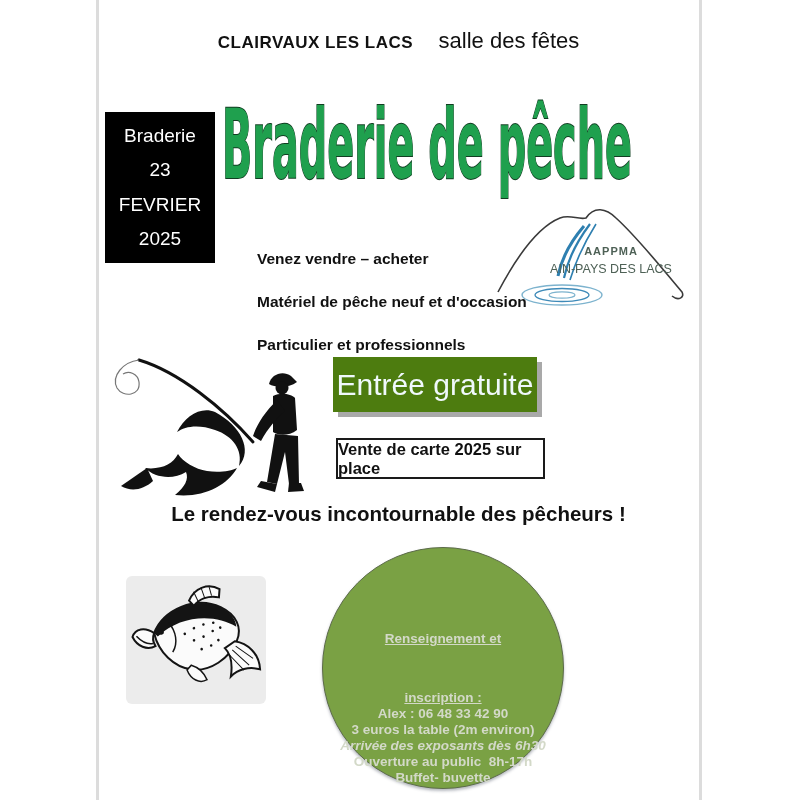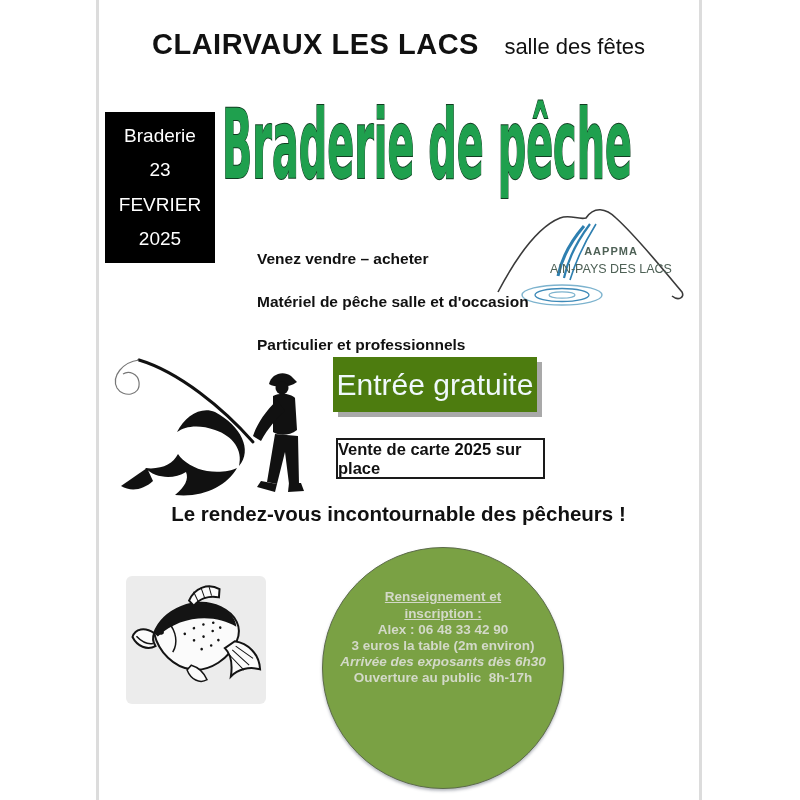--- a/index.html
+++ b/index.html
@@ -3,21 +3,21 @@
 <meta charset="utf-8">
 <style>
   html,body{margin:0;padding:0;background:#ffffff;}
   body{width:800px;height:800px;position:relative;overflow:hidden;
        font-family:"Liberation Sans","DejaVu Sans",sans-serif;color:#111;}
   .abs{position:absolute;}
   .page-edge{position:absolute;top:0;width:3px;height:800px;background:#dcdcdc;}
 
   
   .header{left:97px;top:28px;width:603px;text-align:center;white-space:nowrap;}
-  .header .city{font-weight:bold;font-size:29px;letter-spacing:.5px;}
+  .header .city{font-weight:bold;font-size:17px;letter-spacing:.5px;}
   .header .venue{font-size:22px;margin-left:21px;}
 
   
   .date-box{left:105px;top:112px;width:110px;height:151px;background:#000;
             color:#fff;display:flex;flex-direction:column;justify-content:space-evenly;
             align-items:center;font-size:19px;}
 
   
   .title-wrap{left:216px;top:92px;width:424px;height:118px;}
 
@@ -47,21 +47,21 @@
 
   
   .fish-wrap{left:126px;top:576px;width:140px;height:128px;}
 
   
   .info-circle{left:322px;top:547px;width:242px;height:242px;border-radius:50%;
                background:#7aa144;border:1px solid #5c6b4a;box-sizing:border-box;
                box-shadow:0 2px 3px rgba(45,55,75,.35);
                color:#d3d9c8;font-weight:bold;font-size:13.5px;text-align:center;
                padding-top:40px;}
-  .info-circle .heading{text-decoration:underline;line-height:17px;}
+  .info-circle .heading{text-decoration:underline;line-height:17px;margin-top:42px;}
   .circle-line{white-space:pre-wrap;line-height:16px;}
   .circle-line.narrow{max-width:212px;margin-left:auto;margin-right:auto;font-style:italic;}
 </style>
 </head>
 <body>
 
 <div class="page-edge" style="left:96px"></div>
 <div class="page-edge" style="left:699px"></div>
 
 <div class="abs header">
@@ -95,21 +95,21 @@
       <ellipse cx="74" cy="97" rx="27" ry="6.5" stroke="#3e8ab8" stroke-width="1.3"></ellipse>
       <ellipse cx="74" cy="97" rx="13" ry="3.2" stroke="#7db3ce" stroke-width="1.2"></ellipse>
     </g>
     <text x="123" y="57" text-anchor="middle" font-size="11" letter-spacing="1" fill="#4e6156" font-weight="bold" font-family="'Liberation Sans',sans-serif">AAPPMA</text>
     <text x="123" y="75" text-anchor="middle" font-size="12.5" fill="#4e6156" font-family="'Liberation Sans',sans-serif">AIN-PAYS DES LACS</text>
   </svg>
 </div>
 
 <div class="abs points">
   <div>Venez vendre  –  acheter</div>
-  <div>Matériel de pêche salle et d'occasion</div>
+  <div>Matériel de pêche neuf et d'occasion</div>
   <div>Particulier et professionnels</div>
 </div>
 
 <div class="abs fisherman-wrap">
   <svg width="232" height="168" viewBox="0 0 232 168">
 
     <path d="M150,104 C120,70 76,34 36,22" fill="none" stroke="#111" stroke-width="3" stroke-linecap="round"></path>
 
     <path d="M36,22 C20,24 8,38 14,50 C20,60 38,58 36,44 C35,36 26,32 20,36" fill="none" stroke="#777" stroke-width="1.2"></path>
 
@@ -173,13 +173,14 @@
   </svg>
 </div>
 
 <div class="abs info-circle">
   <div class="heading">Renseignement et</div>
   <div class="heading">inscription :</div>
   <div class="circle-line">Alex : 06 48 33 42 90</div>
   <div class="circle-line">3 euros la table (2m environ)</div>
   <div class="circle-line narrow">Arrivée des exposants dès 6h30</div>
   <div class="circle-line">Ouverture au public  8h-17h</div>
+  <div class="circle-line">Buffet- buvette</div>
 </div>
 
 </body></html>

